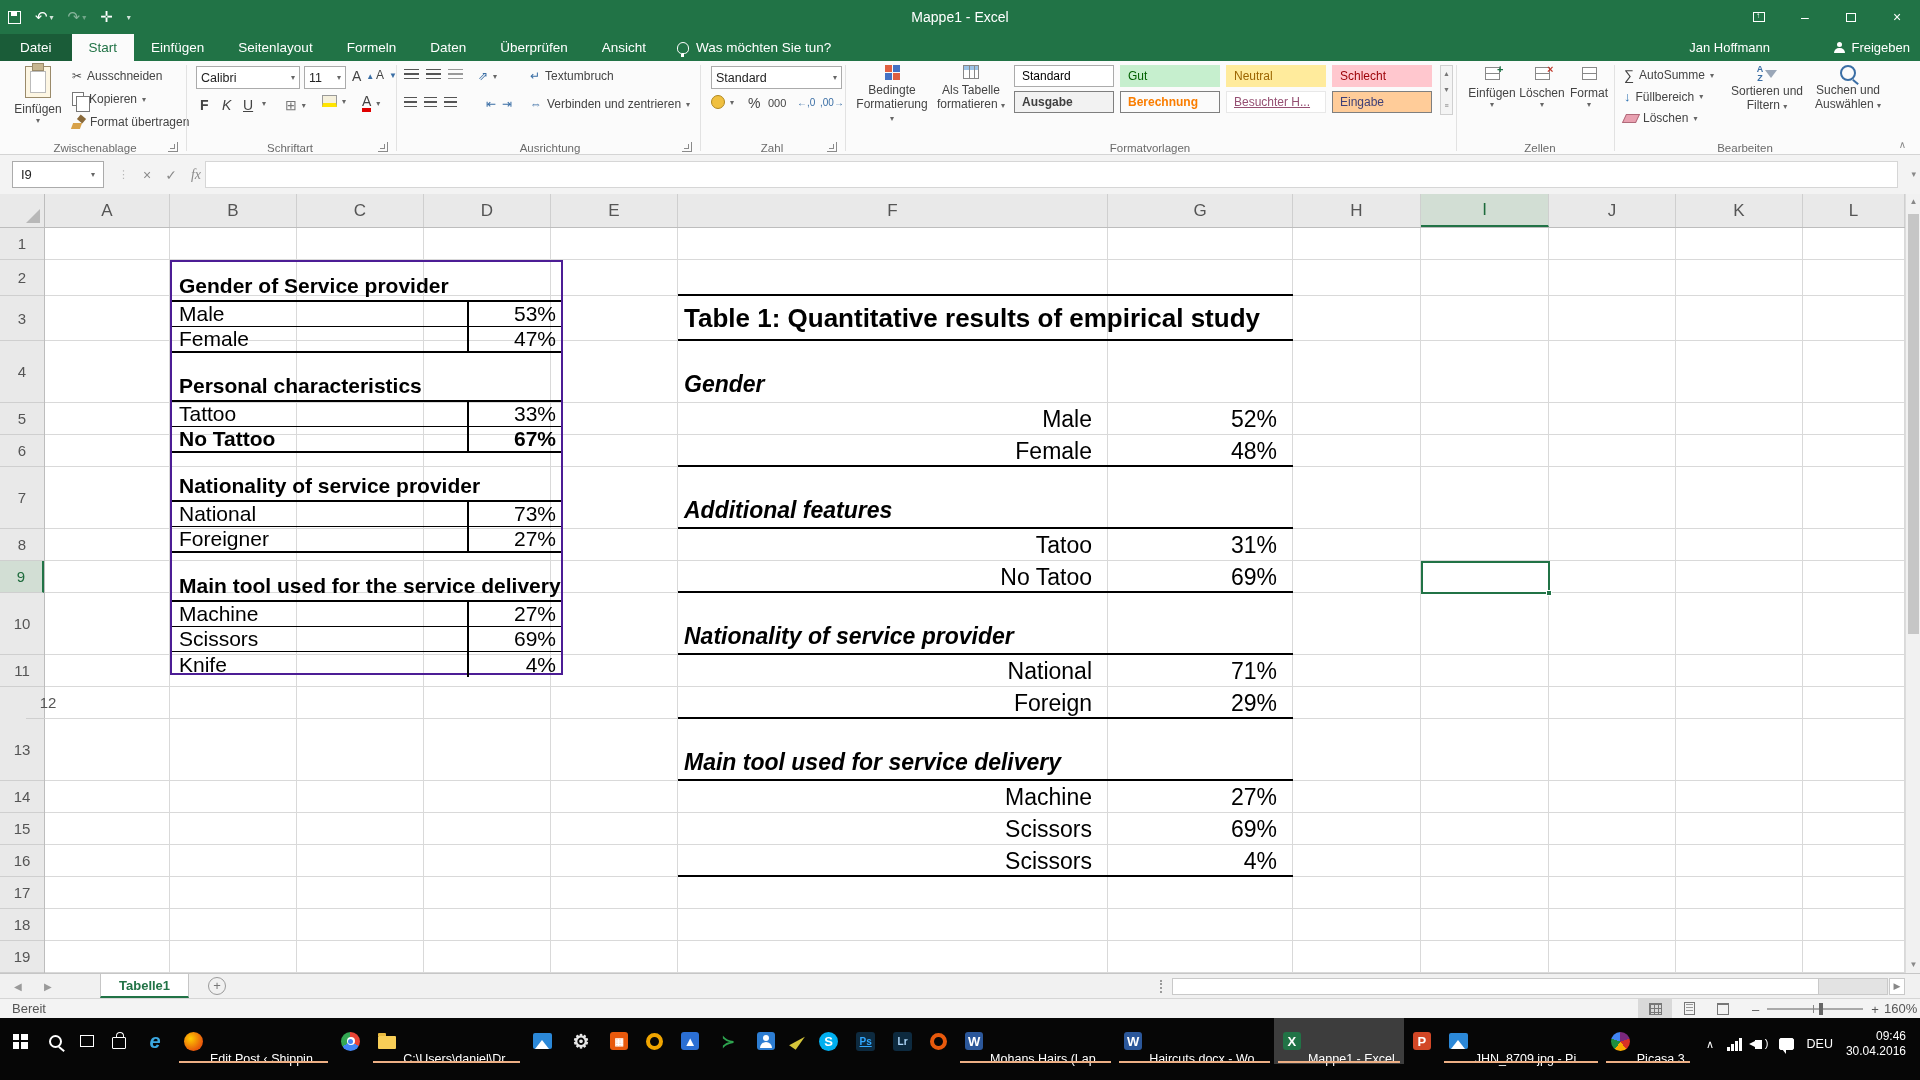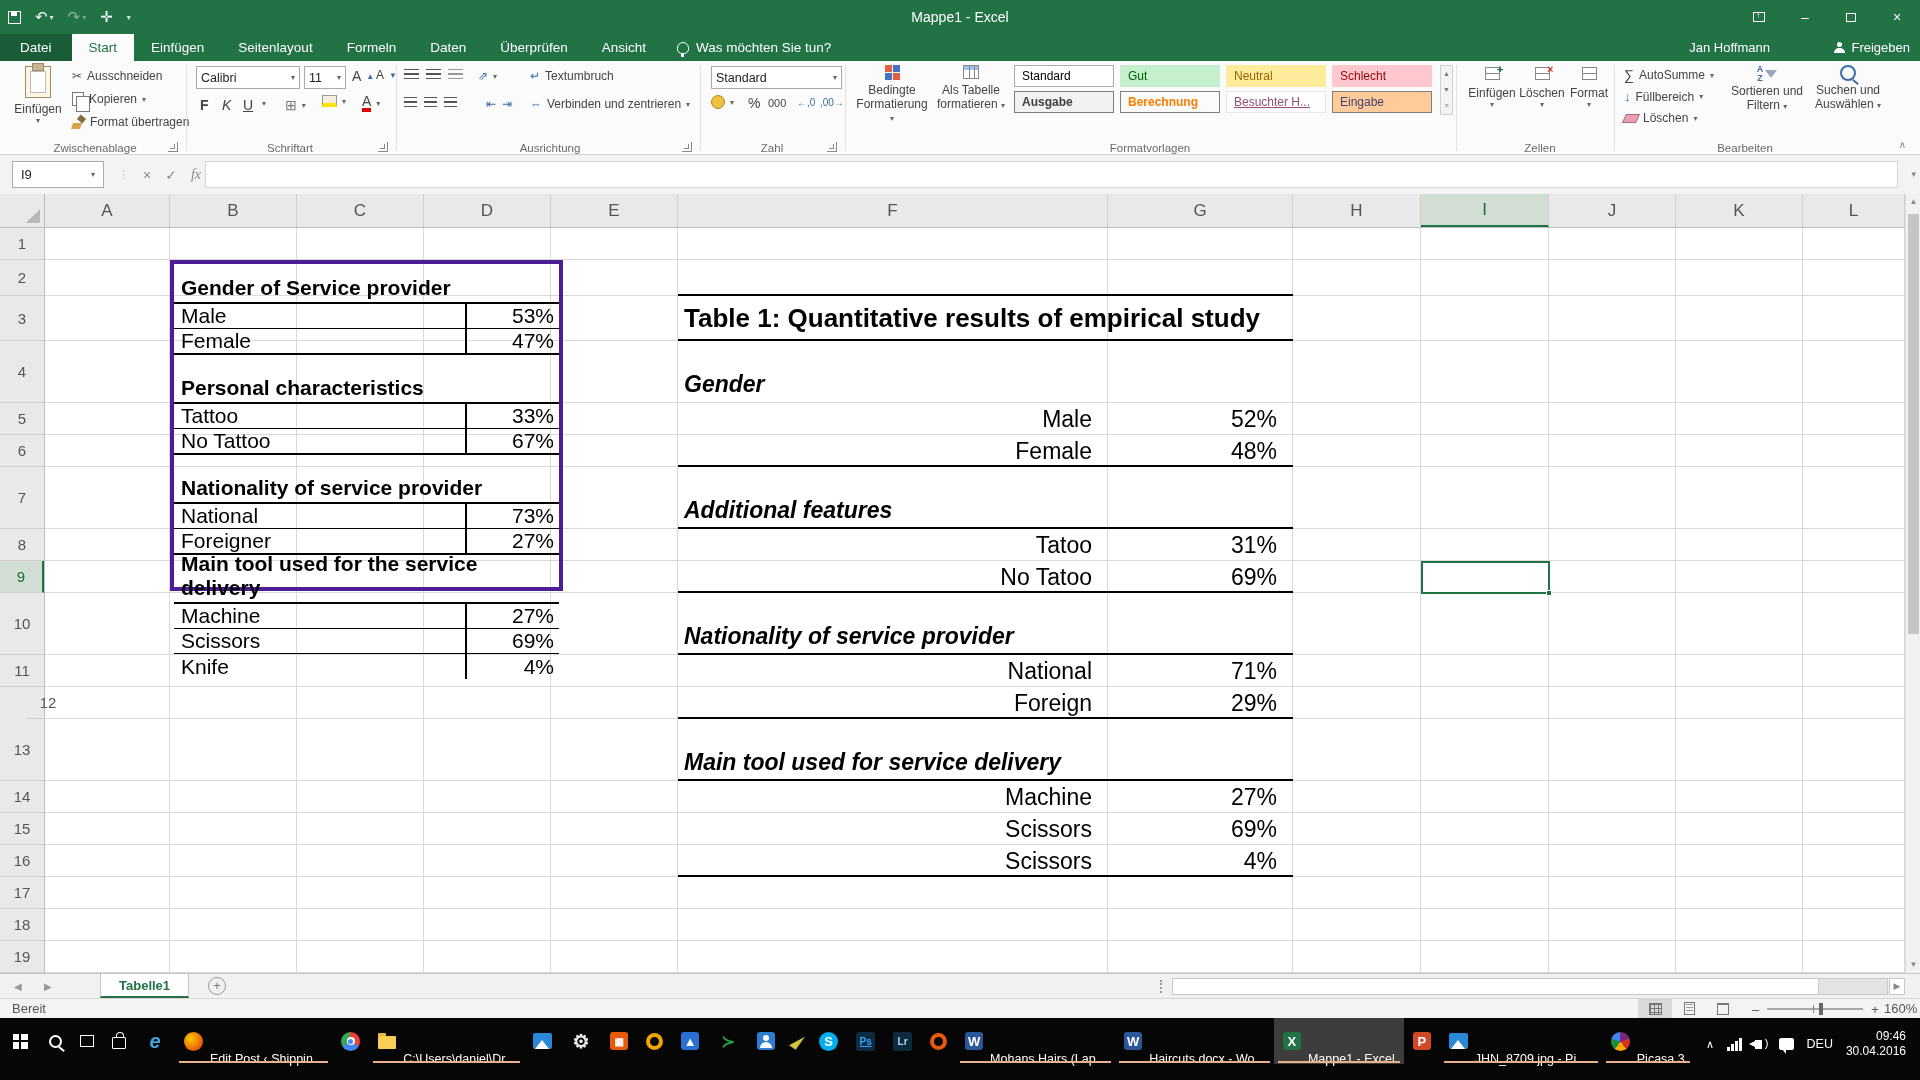--- a/index.html
+++ b/index.html
@@ -103,21 +103,21 @@
   #vscroll .thumb { position:absolute; left:2px; top:20px; width:11px; height:420px; background:#c6c6c6; }
 
   
   .cellv { position:absolute; font-size:23px; color:#000; display:flex; align-items:center; z-index:3; }
   .cellv.r { justify-content:flex-end; }
   .rt-head { font-weight:bold; font-style:italic; align-items:flex-end; padding-bottom:5px; }
   .rt-title { font-weight:bold; font-size:26px; }
   .rtline { position:absolute; left:678px; width:615px; height:2px; background:#000; z-index:3; }
 
   
-  #ltable { position:absolute; left:170px; top:260px; width:393px; height:331px; border:4px solid #4c1d95; z-index:4; }
+  #ltable { position:absolute; left:170px; top:260px; width:393px; height:415px; border:2px solid #4c1d95; z-index:4; }
   .lt-row { position:relative; width:100%; }
   .lt-head { display:flex; align-items:flex-end; padding:0 0 2px 7px; font-weight:bold; font-size:21px; border-bottom:2px solid #000; }
   .lt-data { display:flex; border-bottom:1px solid #000; font-size:21px; }
   .lt-data.thick { border-bottom:2px solid #000; }
   .lt-data .lbl { flex:1; padding-left:7px; display:flex; align-items:center; }
   .lt-data .pct { width:94px; border-left:2px solid #000; display:flex; align-items:center; justify-content:flex-end; padding-right:5px; }
   .lt-row:last-child { border-bottom:none; }
 
   
   #selcell { position:absolute; left:1421px; top:561px; width:129px; height:33px; border:2px solid #217346; background:transparent; z-index:5; }
@@ -544,21 +544,21 @@
       </div>
       <div class="lt-row lt-data thick" style="height: 26px;">
         <div class="lbl">Female</div>
         <div class="pct">47%</div>
       </div>
       <div class="lt-row lt-head" style="height: 49px;">Personal characteristics</div>
       <div class="lt-row lt-data" style="height: 25px;">
         <div class="lbl">Tattoo</div>
         <div class="pct">33%</div>
       </div>
-      <div class="lt-row lt-data thick" style="height: 26px;">
+      <div class="lt-row lt-data thick" style="height: 26px; font-weight: bold;">
         <div class="lbl">No Tattoo</div>
         <div class="pct">67%</div>
       </div>
       <div class="lt-row lt-head" style="height: 49px;">Nationality of service provider</div>
       <div class="lt-row lt-data" style="height: 25px;">
         <div class="lbl">National</div>
         <div class="pct">73%</div>
       </div>
       <div class="lt-row lt-data thick" style="height: 26px;">
         <div class="lbl">Foreigner</div>

